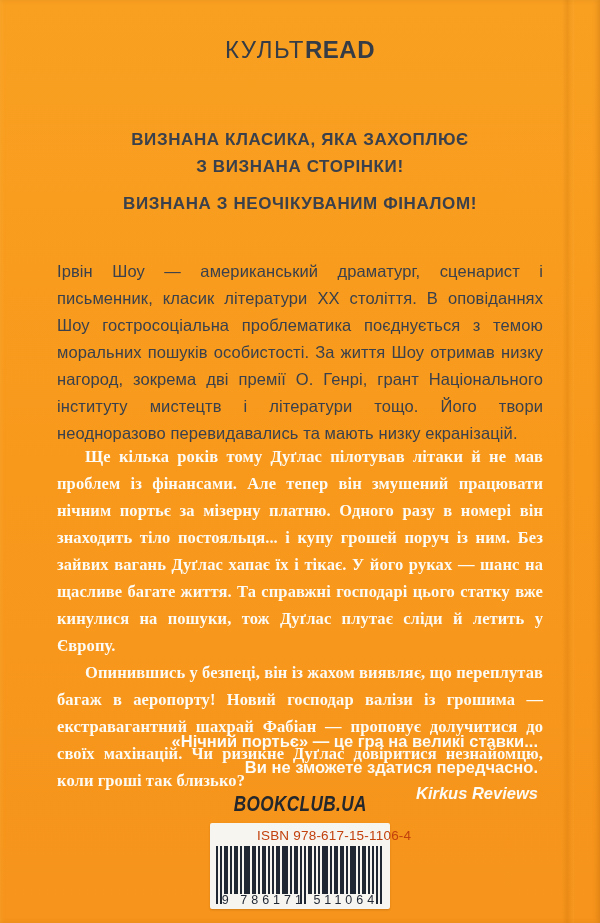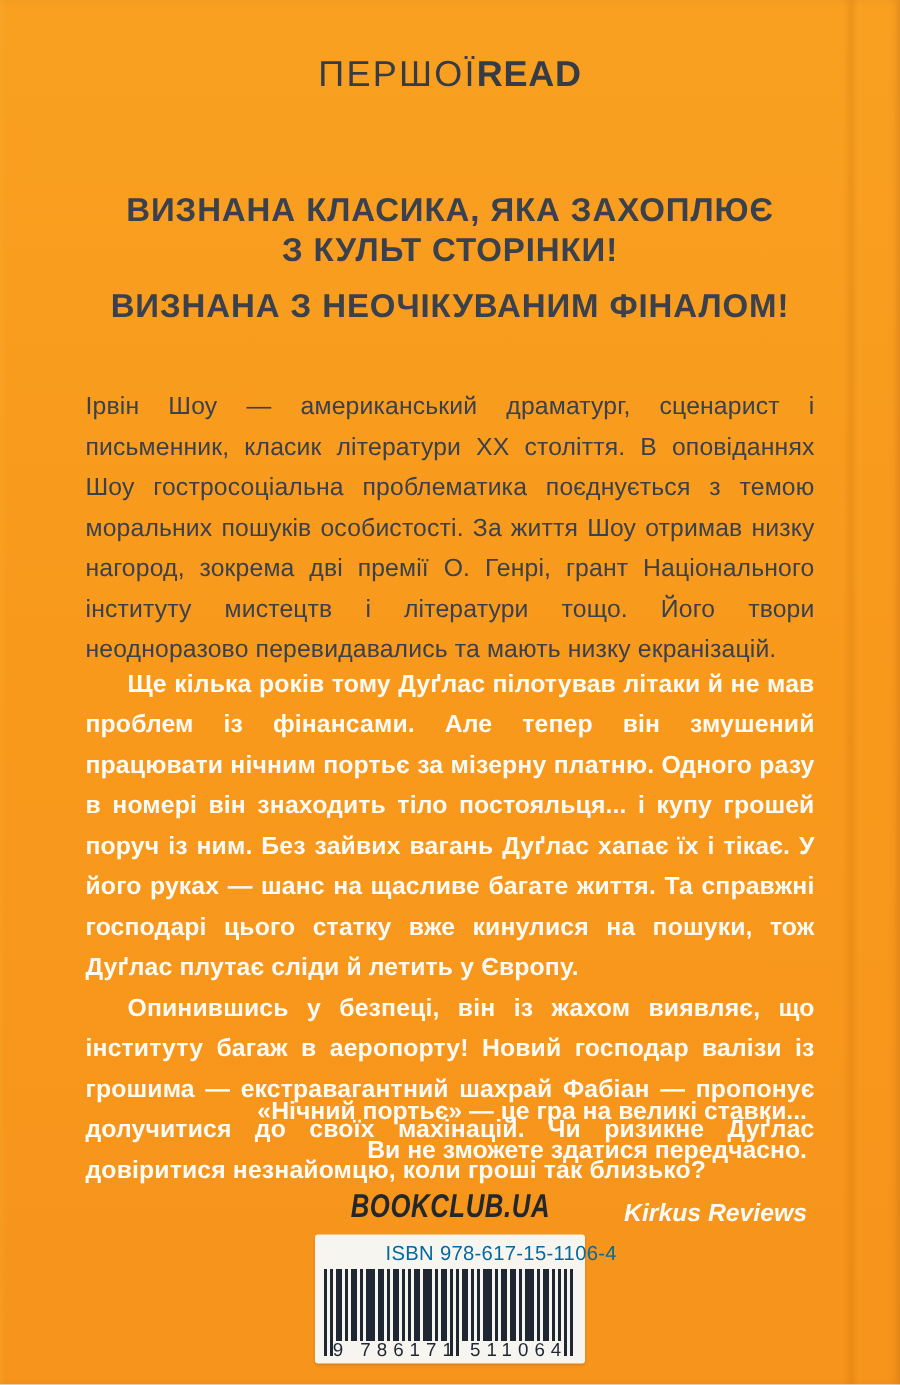--- a/index.html
+++ b/index.html
@@ -42,21 +42,21 @@
   }
   .logo .logo-bold { font-weight: 800; letter-spacing: 0.5px; }
 
   .headline {
     position: absolute;
     top: 126px;
     left: 30px; right: 30px;
     text-align: center;
     color: #3a414c;
     font-weight: 700;
-    font-size: 22px;
+    font-size: 17px;
     line-height: 27px;
     letter-spacing: 0.6px;
   }
   .headline .headline-line3 { margin-top: 10px; }
 
   .bio {
     position: absolute;
     top: 258px;
     left: 57px; right: 57px;
     color: #3a414c;
@@ -70,34 +70,35 @@
   .synopsis {
     position: absolute;
     top: 443px;
     left: 57px; right: 57px;
     color: #fdfbf5;
     font-weight: 700;
     font-size: 16.5px;
     line-height: 27px;
     text-align: justify;
     letter-spacing: 0.1px;
+    font-family: Liberation Serif, serif;
   }
   .synopsis p { text-indent: 28px; }
 
   .review {
     position: absolute;
     top: 728px;
     left: 57px; right: 62px;
     text-align: right;
     color: #fdfbf5;
     font-weight: 700;
     font-size: 16.5px;
     line-height: 26px;
   }
-  .review .review-source { font-style: italic; margin-top: 16px; }
+  .review .review-source { font-style: italic; }
 
   .publisher {
     position: absolute;
     top: 791px;
     left: 0; right: 0;
     text-align: center;
     color: #24272b;
     font-size: 22px;
     font-weight: 800;
     letter-spacing: 0.5px;
@@ -117,21 +118,21 @@
     width: 180px;
     height: 86px;
     background: #f7f5f0;
     border-radius: 2px;
     box-shadow: 0 1px 2px rgba(120, 60, 0, 0.25);
     text-align: center;
     padding-top: 5px;
   }
   .isbn-text {
     font-size: 13.5px;
-    color: #0369a1;
+    color: #c2410c;
     letter-spacing: 0.2px;
     white-space: nowrap;
     padding-left: 47px;
   }
   .barcode-wrap {
     position: relative;
     margin-top: 3px;
     height: 60px;
   }
   .barcode-bars {
@@ -152,34 +153,34 @@
     letter-spacing: 4px;
     white-space: nowrap;
   }
 </style>
 </head>
 <body>
 
 <div class="cover">
 
   <div class="logo">
-    <span>ПЕРШОЇ</span><span class="logo-bold">READ</span>
+    <span>КУЛЬТ</span><span class="logo-bold">READ</span>
   </div>
 
   <div class="headline">
     <div>ВИЗНАНА КЛАСИКА, ЯКА ЗАХОПЛЮЄ</div>
-    <div>З КУЛЬТ СТОРІНКИ!</div>
+    <div>З ВИЗНАНА СТОРІНКИ!</div>
     <div class="headline-line3">ВИЗНАНА З НЕОЧІКУВАНИМ ФІНАЛОМ!</div>
   </div>
 
   <div class="bio">Ірвін Шоу — американський драматург, сценарист і письменник, класик літератури ХХ століття. В оповіданнях Шоу гостросоціальна проблематика поєднується з темою моральних пошуків особистості. За життя Шоу отримав низку нагород, зокрема дві премії О. Генрі, грант Національного інституту мистецтв і літератури тощо. Його твори неодноразово перевидавались та мають низку екранізацій.</div>
 
   <div class="synopsis">
     <p>Ще кілька років тому Дуґлас пілотував літаки й не мав проблем із фінансами. Але тепер він змушений працювати нічним портьє за мізерну платню. Одного разу в номері він знаходить тіло постояльця... і купу грошей поруч із ним. Без зайвих вагань Дуґлас хапає їх і тікає. У його руках — шанс на щасливе багате життя. Та справжні господарі цього статку вже кинулися на пошуки, тож Дуґлас плутає сліди й летить у Європу.</p>
-    <p>Опинившись у безпеці, він із жахом виявляє, що інституту багаж в аеропорту! Новий господар валізи із грошима — екстравагантний шахрай Фабіан — пропонує долучитися до своїх махінацій. Чи ризикне Дуґлас довіритися незнайомцю, коли гроші так близько?</p>
+    <p>Опинившись у безпеці, він із жахом виявляє, що переплутав багаж в аеропорту! Новий господар валізи із грошима — екстравагантний шахрай Фабіан — пропонує долучитися до своїх махінацій. Чи ризикне Дуґлас довіритися незнайомцю, коли гроші так близько?</p>
   </div>
 
   <div class="review">
     <div>«Нічний портьє» — це гра на великі ставки...</div>
     <div>Ви не зможете здатися передчасно.</div>
     <div class="review-source">Kirkus Reviews</div>
   </div>
 
   <div class="publisher">
     <span>BOOKCLUB.UA</span>

